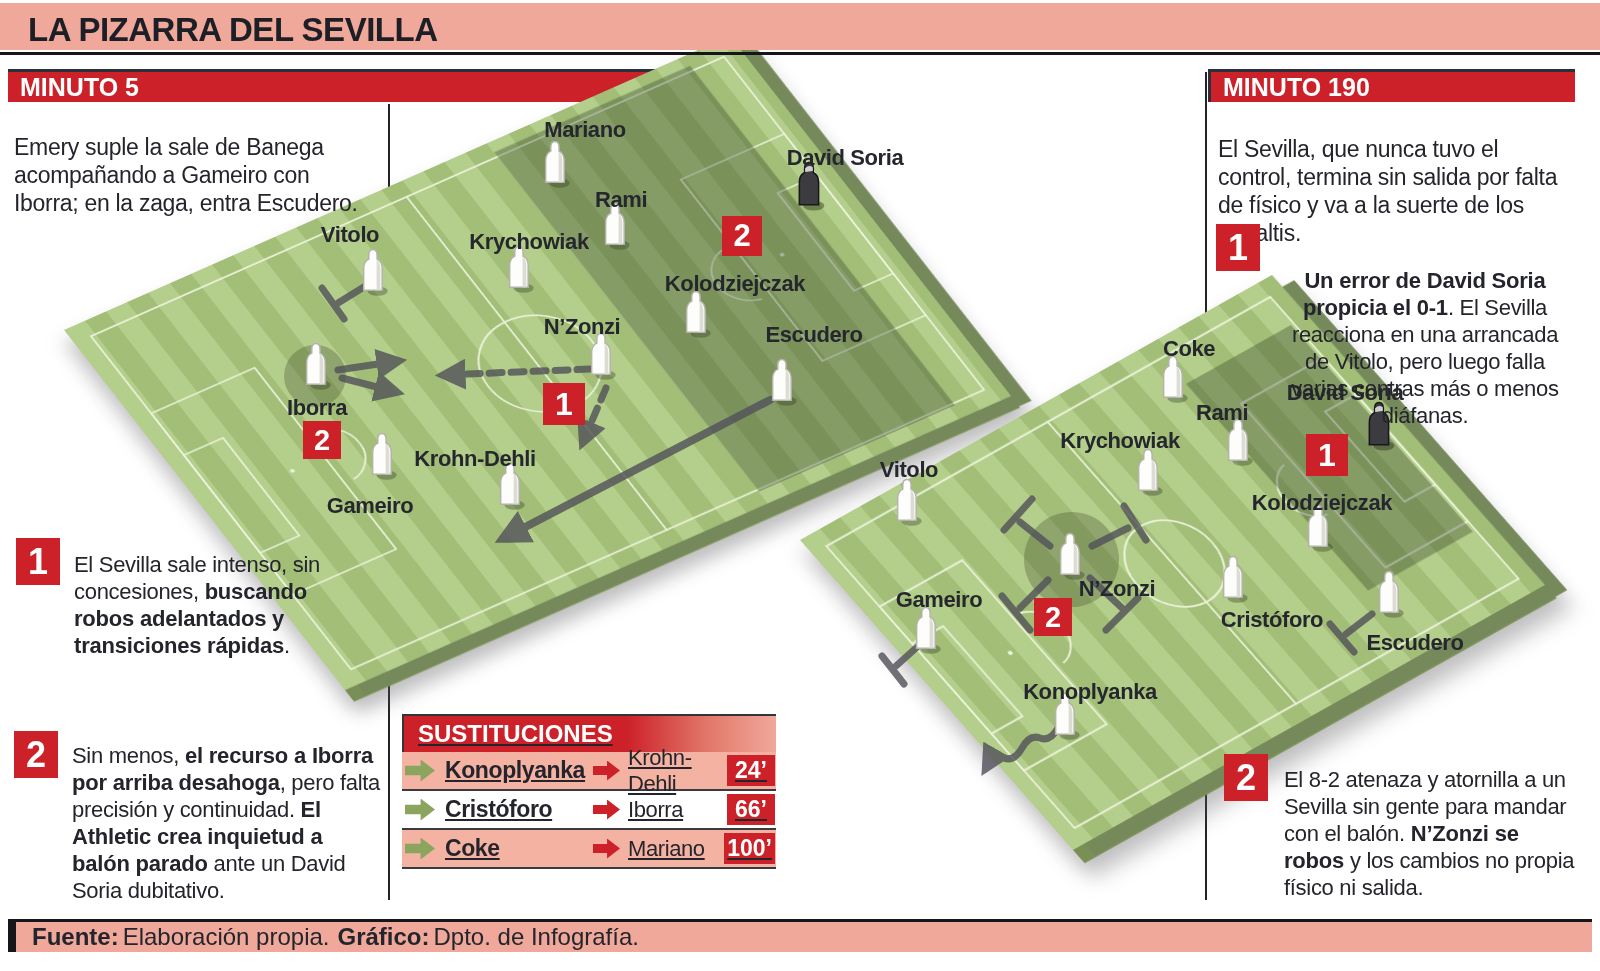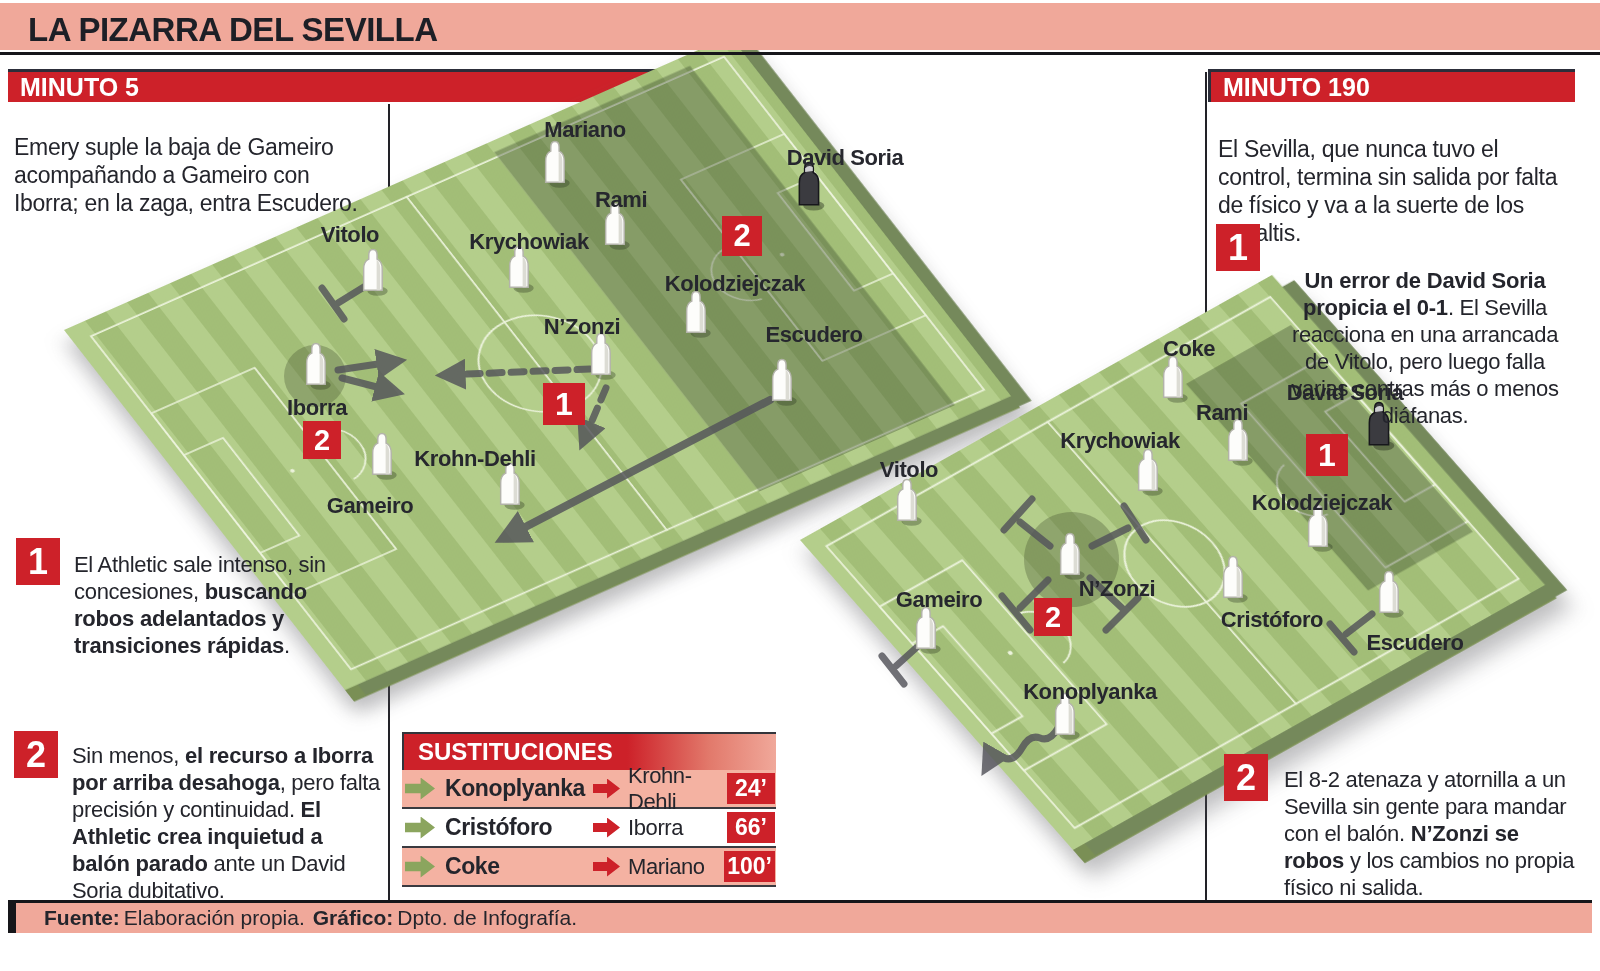--- a/index.html
+++ b/index.html
@@ -61,40 +61,40 @@
   .gcircle{position:absolute;border-radius:50%;background:rgba(70,82,50,0.33);z-index:3;}
   .zbadge{position:absolute;background:#cd2129;color:#fff;font-weight:bold;text-align:center;z-index:7;}
   .zb40{width:40px;height:40px;font-size:31px;line-height:40px;}
   .zb42{width:42px;height:42px;font-size:32px;line-height:42px;}
   .zb38{width:38px;height:38px;font-size:29px;line-height:38px;}
 
   
   #arrows{position:absolute;left:0;top:0;z-index:4;}
 
   
-  #subs{position:absolute;left:402px;top:732px;width:374px;z-index:9;}
+  #subs{position:absolute;left:402px;top:714px;width:374px;z-index:9;text-decoration:underline;}
   #subs .shead{height:38px;background:linear-gradient(90deg,#cd2129 0 60%,#e2796b 82%,#f0a89a 100%);
                border-top:2px solid #33343a;border-left:2px solid #33343a;
                color:#fff;font-weight:bold;font-size:24px;line-height:36px;padding-left:14px;box-sizing:border-box;}
   .srow{height:39px;display:flex;align-items:center;border-bottom:2px solid #3a3a40;box-sizing:border-box;}
   .srow.pink{background:#f4b2a2;}
   .srow.white{background:#ffffff;}
   .garr{width:30px;height:22px;background:#8ba55e;margin-left:3px;flex:0 0 auto;
         clip-path:polygon(0 28%,52% 28%,52% 0,100% 50%,52% 100%,52% 72%,0 72%);}
   .rarr{width:27px;height:20px;background:#cd2129;flex:0 0 auto;
         clip-path:polygon(0 28%,52% 28%,52% 0,100% 50%,52% 100%,52% 72%,0 72%);}
   .sin{font-weight:bold;font-size:23px;letter-spacing:-0.4px;margin-left:10px;width:148px;}
   .sout{font-size:22px;letter-spacing:-0.4px;margin-left:8px;flex:1;}
   .stime{background:#cd2129;color:#fff;font-weight:bold;font-size:23px;text-align:center;
          min-width:42px;height:31px;line-height:31px;padding:0 3px;margin-right:1px;flex:0 0 auto;}
 
   
-  #footer{position:absolute;left:8px;top:900px;width:1584px;height:33px;background:#f0a89a;
+  #footer{position:absolute;left:8px;top:919px;width:1584px;height:33px;background:#f0a89a;
           border-top:3px solid #16161a;border-left:8px solid #16161a;box-sizing:border-box;
-          font-size:21px;line-height:29px;padding-left:28px;z-index:9;}
+          font-size:24px;line-height:29px;padding-left:16px;z-index:9;}
   #footer b{margin-right:4px;}
   #footer .seg{margin-right:8px;}
 </style>
 </head>
 <body>
 
 <svg width="0" height="0" style="position:absolute" aria-hidden="true">
   <defs>
     <symbol id="pfig-white" viewBox="0 0 36 54">
       <ellipse cx="24" cy="48" rx="11" ry="5" fill="rgba(40,50,30,0.33)"></ellipse>
@@ -282,25 +282,25 @@
     </svg></div>
 <div class="pname" style="left:1415px;top:630px;">Escudero</div>
 <div class="player" style="left:1064px;top:722px;"><svg width="34" height="50">
       <use href="#pfig-white"></use>
     </svg></div>
 <div class="pname" style="left:1090px;top:679px;">Konoplyanka</div>
 
 <div class="zbadge zb42" style="left:1306px;top:434px;">1</div>
 <div class="zbadge zb38" style="left:1034px;top:598px;">2</div>
 
-<p class="intro" id="intro-m1">Emery suple la baja de Gameiro acompañando a Gameiro con Iborra; en la zaga, entra Escudero.</p>
+<p class="intro" id="intro-m1">Emery suple la sale de Banega acompañando a Gameiro con Iborra; en la zaga, entra Escudero.</p>
 <p class="intro" id="intro-m120">El Sevilla, que nunca tuvo el control, termina sin salida por falta de físico y va a la suerte de los penaltis.</p>
 
 <div class="notebadge" id="nb-l1">1</div>
-<p class="note" id="note-l1"><span>El Athletic sale intenso, sin concesiones, </span><b>buscando robos adelantados y transiciones rápidas</b><span>.</span></p>
+<p class="note" id="note-l1"><span>El Sevilla sale intenso, sin concesiones, </span><b>buscando robos adelantados y transiciones rápidas</b><span>.</span></p>
 
 <div class="notebadge" id="nb-l2">2</div>
 <p class="note" id="note-l2"><span>Sin menos, </span><b>el recurso a Iborra por arriba desahoga</b><span>, pero falta precisión y continuidad. </span><b>El Athletic crea inquietud a balón parado</b><span> ante un David Soria dubitativo.</span></p>
 
 <div class="notebadge" id="nb-r1">1</div>
 <p class="note" id="note-r1"><b>Un error de David Soria propicia el 0-1</b><span>. El Sevilla reacciona en una arrancada de Vitolo, pero luego falla varias contras más o menos diáfanas.</span></p>
 
 <div class="notebadge" id="nb-r2">2</div>
 <p class="note" id="note-r2"><span>El 8-2 atenaza y atornilla a un Sevilla sin gente para mandar con el balón. </span><b>N’Zonzi se robos</b><span> y los cambios no propia físico ni salida.</span></p>
 

